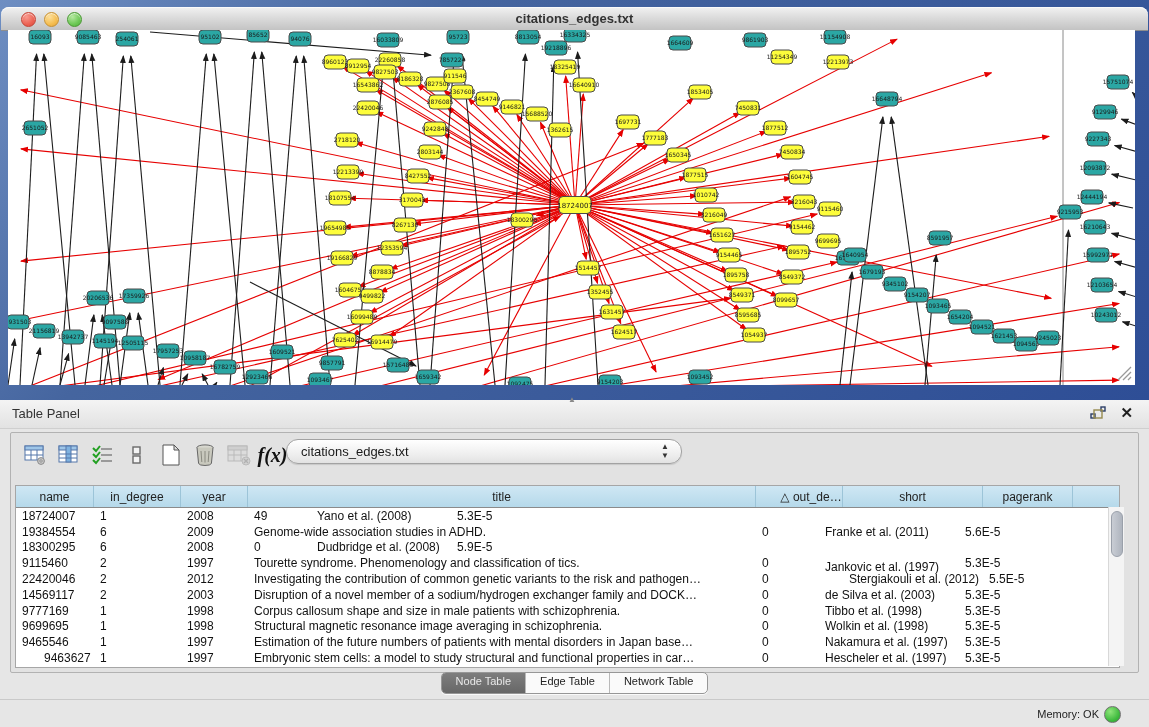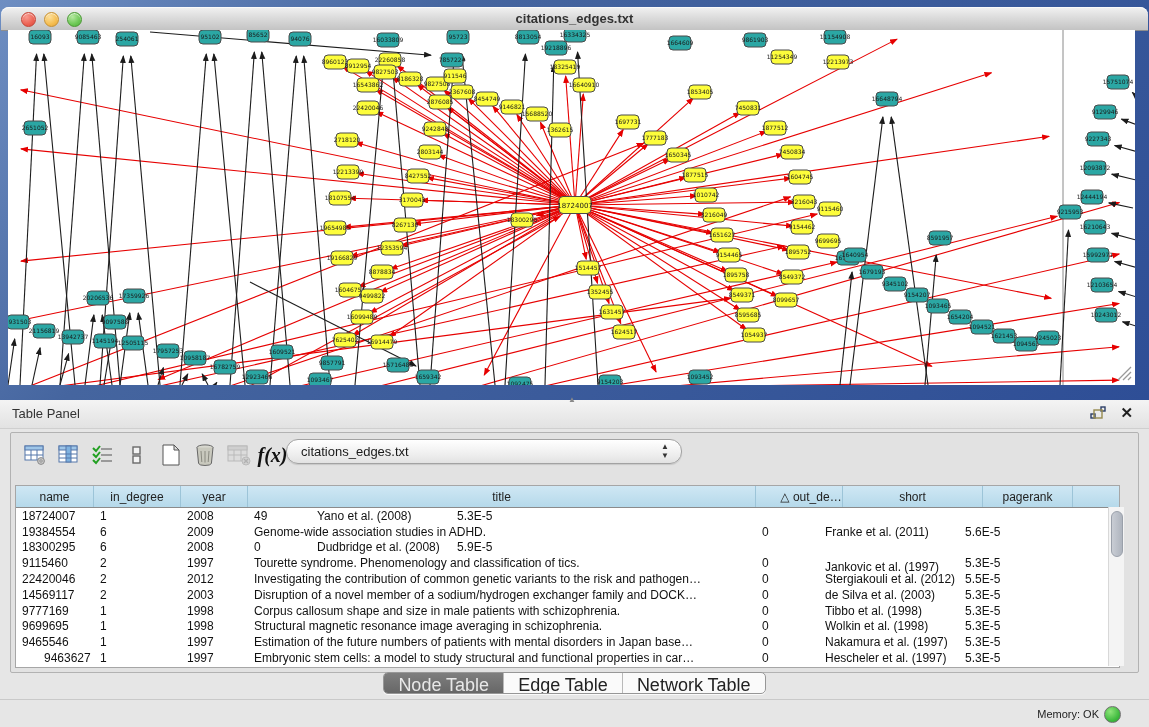--- a/index.html
+++ b/index.html
@@ -52,21 +52,21 @@
   .td{box-sizing:border-box;padding-left:6px;font-size:12px;color:#111;
     overflow:hidden;white-space:nowrap;}
   .vscroll{position:absolute;right:14px;top:74px;width:15px;height:159px;
     background:#F4F4F4;border-left:1px solid #D8D8D8;}
   .vthumb{position:absolute;left:2px;top:4px;width:10px;height:44px;border-radius:6px;
     background:linear-gradient(90deg,#C9CDD4,#AEB4BE);border:1px solid #9AA0AA;}
 
   .tabs{position:absolute;left:0;right:0;top:272px;height:24px;display:flex;justify-content:center;}
   .seg{display:inline-flex;border:1px solid #979797;border-radius:5px;overflow:hidden;
     background:#FAFAFA;height:20px;box-shadow:0 1px 0 rgba(255,255,255,.8);}
-  .seg-item{padding:2px 14px 0 14px;font-size:18px;color:#222;border-right:1px solid #B9B9B9;cursor:pointer;text-align:center;}
+  .seg-item{padding:2px 14px 0 14px;font-size:11px;color:#222;border-right:1px solid #B9B9B9;cursor:pointer;text-align:center;}
   .seg-item:last-child{border-right:none;}
   .seg-item.active{background:linear-gradient(#7E7E7E,#676767);color:#E8E8E8;}
 
   .statusbar{position:absolute;left:0;right:0;top:299px;height:28px;border-top:1px solid #C9C9C9;}
   .mem-label{position:absolute;right:50px;top:8px;font-size:11px;color:#222;}
   .mem-dot{position:absolute;right:28px;top:6px;width:15px;height:15px;border-radius:50%;
     background:radial-gradient(circle at 35% 30%,#8FE57A,#3DB93D 65%,#2F9B2F);
     border:1px solid #6F6F6F;cursor:pointer;}
 </style>
 </head>
@@ -880,21 +880,21 @@
               <div class="td" style="width: 63px;">0</div>
               <div class="td" style="width: 140px; margin-top: 8px;">Jankovic et al. (1997)</div>
               <div class="td" style="width: 90px;">5.3E-5</div>
             </div>
             <div class="tr">
               <div class="td" style="width: 78px;">22420046</div>
               <div class="td" style="width: 87px;">2</div>
               <div class="td" style="width: 67px;">2012</div>
               <div class="td" style="width: 508px;">Investigating the contribution of common genetic variants to the risk and pathogen…</div>
               <div class="td" style="width: 63px;">0</div>
-              <div class="td" style="width: 140px;">Stergiakouli et al. (2012)</div>
+              <div class="td" style="width: 140px; margin-left: 24px;">Stergiakouli et al. (2012)</div>
               <div class="td" style="width: 90px;">5.5E-5</div>
             </div>
             <div class="tr">
               <div class="td" style="width: 78px;">14569117</div>
               <div class="td" style="width: 87px;">2</div>
               <div class="td" style="width: 67px;">2003</div>
               <div class="td" style="width: 508px;">Disruption of a novel member of a sodium/hydrogen exchanger family and DOCK…</div>
               <div class="td" style="width: 63px;">0</div>
               <div class="td" style="width: 140px;">de Silva et al. (2003)</div>
               <div class="td" style="width: 90px;">5.3E-5</div>

